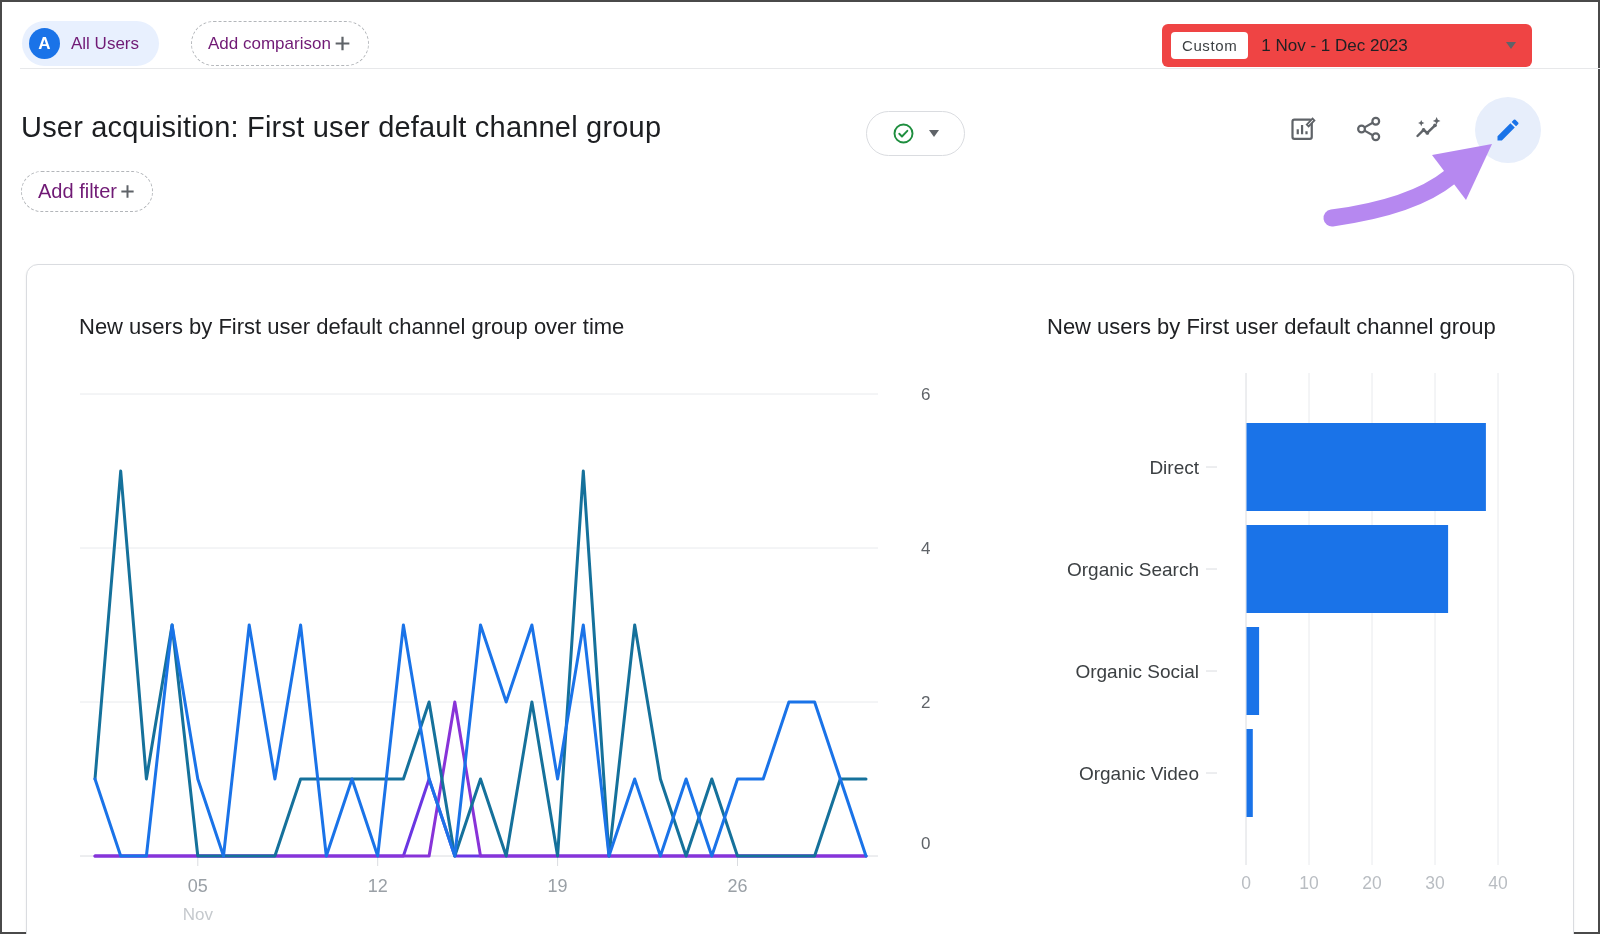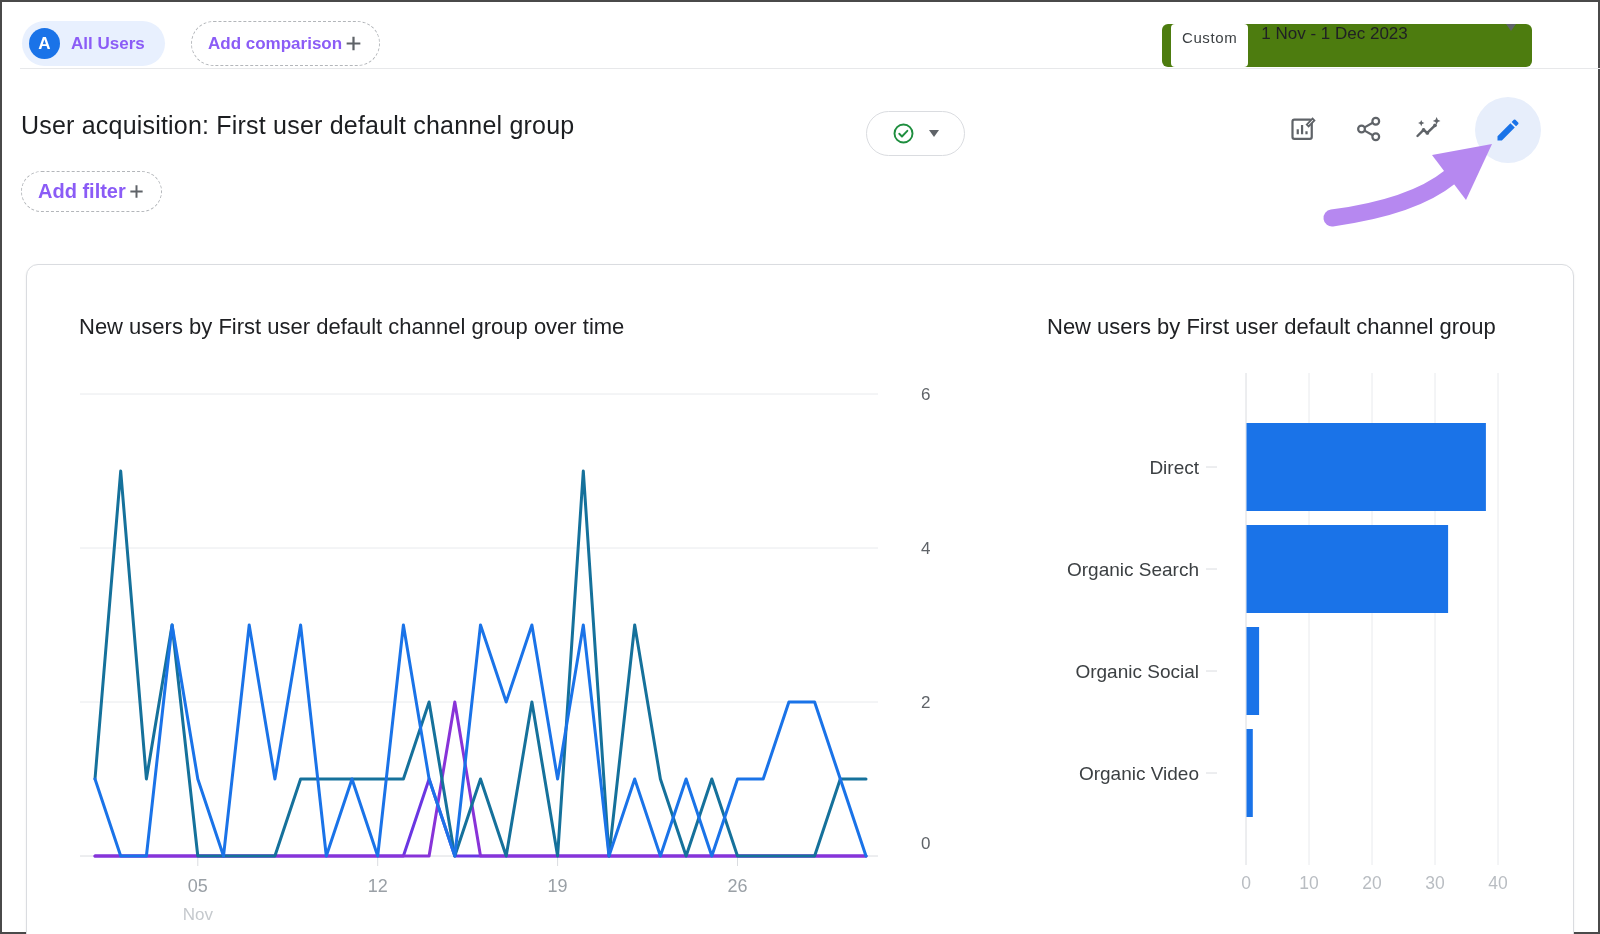--- a/index.html
+++ b/index.html
@@ -6,37 +6,37 @@
   html,body { width:1600px; height:934px; }
   body { font-family:"Liberation Sans", sans-serif; background:#fff; color:#202124; }
   .page { position:relative; width:1600px; height:934px; overflow:hidden; background:#fff;
           box-shadow: inset 0 0 0 2px #4a4a4a; }
 
   
   .chip { position:absolute; display:flex; align-items:center; background:#fff; cursor:pointer; }
   .chip-audience { left:22px; top:21px; height:45px; border-radius:23px; background:#e8f0fe; padding:0 20px 0 7px; }
   .avatar { width:31px; height:31px; border-radius:50%; background:#1a73e8; color:#fff; display:flex;
             align-items:center; justify-content:center; font-size:17px; font-weight:bold; margin-right:11px; }
-  .chip-label { font-size:17px; color:#8b5cf6;font-weight:bold; }
+  .chip-label { font-size:17px; color:#701a75; }
   .chip-dashed { border:1.6px dashed #b3b6ba; border-radius:23px; padding:16px 16px; gap:2px; }
   .chip-compare { left:191px; top:21px; height:45px; }
   .chip-filter  { left:21px; top:171px; height:41px; border-radius:21px; }
   .chip-filter .chip-label { font-size:20px; }
   .topbar-divider { position:absolute; left:20px; right:0; top:68px; height:1px; background:#e7e8ea; }
 
-  .date-pill { position:absolute; left:1162px; top:24px; width:370px; height:43px; background:#4d7c0f;
-               border-radius:6px; display:flex; padding:0 16px 0 9px; cursor:pointer; }
+  .date-pill { position:absolute; left:1162px; top:24px; width:370px; height:43px; background:#ef4444;
+               border-radius:6px; display:flex; align-items:center; padding:0 16px 0 9px; cursor:pointer; }
   .date-preset { background:#fff; border-radius:4px; font-size:15px; letter-spacing:.6px; color:#3c4043;
                  padding:5px 11px; margin-right:13px; }
   .date-label { font-size:17px; font-weight:500; color:#202124; flex:1; }
   .caret { width:0; height:0; border-left:5.5px solid transparent; border-right:5.5px solid transparent;
            border-top:7px solid #5f6368; }
 
   
-  .report-title { position:absolute; left:21px; top:111px; font-size:25px; font-weight:400; color:#1c1e21; letter-spacing:.2px; }
+  .report-title { position:absolute; left:21px; top:111px; font-size:29px; font-weight:400; color:#1c1e21; letter-spacing:.2px; }
   .verified-pill { position:absolute; left:866px; top:111px; width:99px; height:45px; border:1px solid #dadce0;
                    border-radius:23px; background:#fff; display:flex; align-items:center; justify-content:center;
                    gap:14px; cursor:pointer; }
 
   .toolbar-icon { position:absolute; top:115px; width:28px; height:28px; color:#5f6368; cursor:pointer; }
   .pencil-circle { position:absolute; left:1475px; top:97px; width:66px; height:66px; border-radius:50%;
                    background:#e7eefb; display:flex; align-items:center; justify-content:center; cursor:pointer; }
   .arrow-annot { position:absolute; left:1318px; top:132px; pointer-events:none; }
 
   

